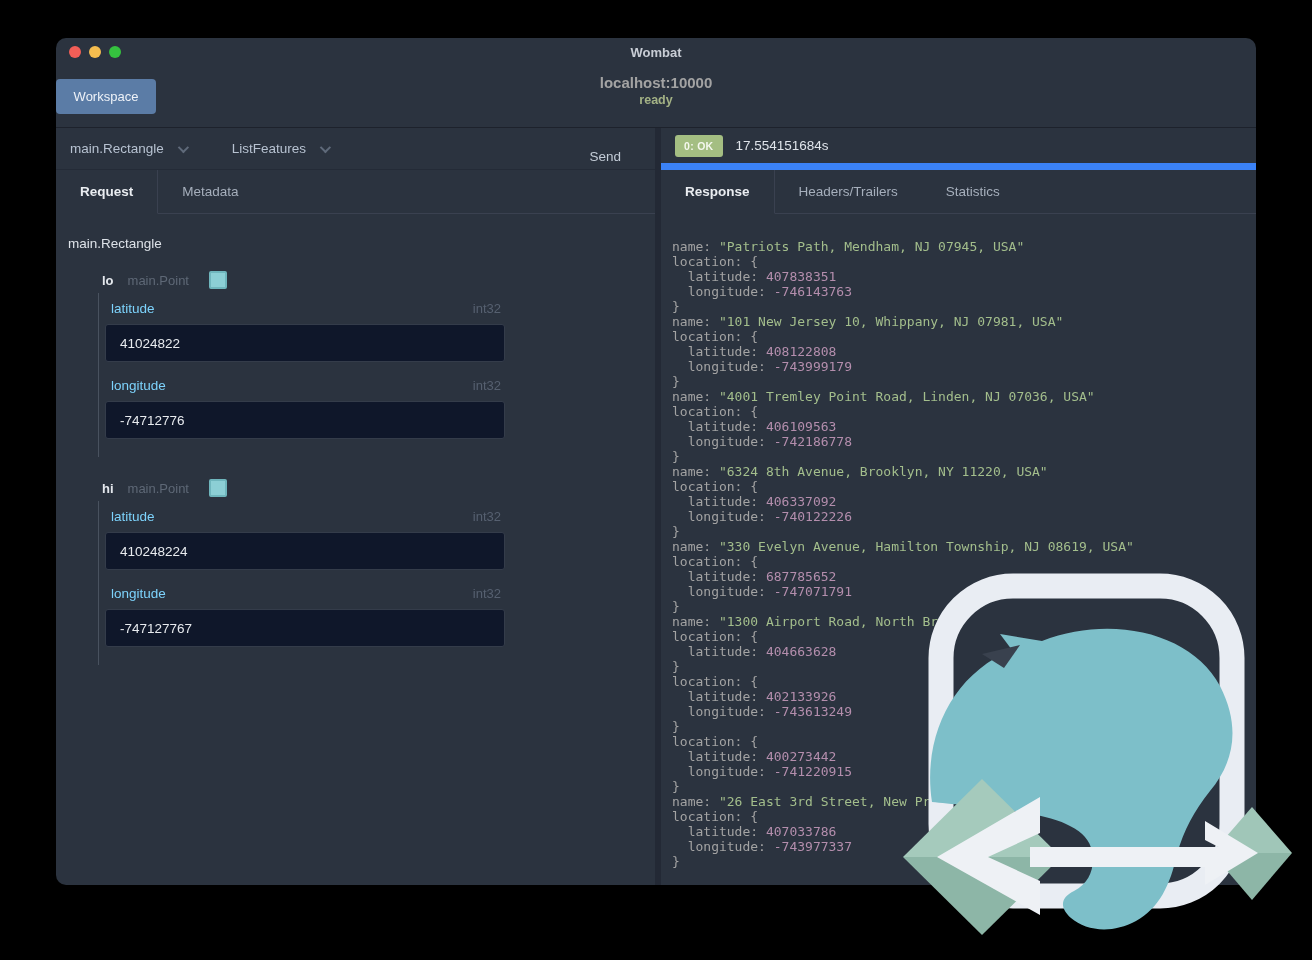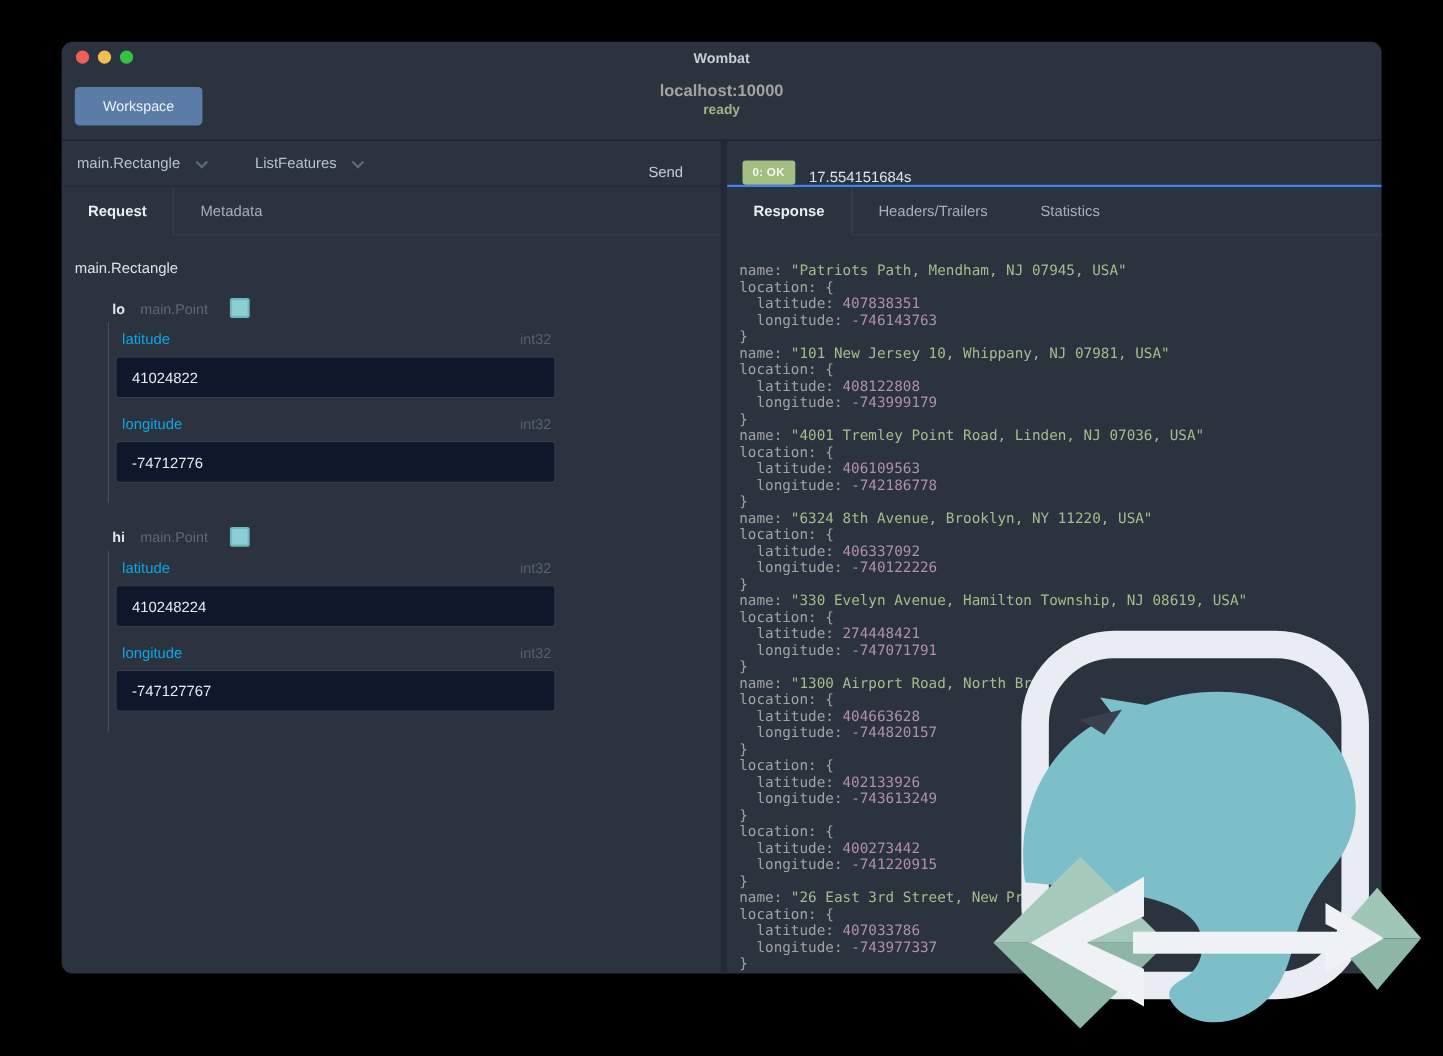--- a/index.html
+++ b/index.html
@@ -16,21 +16,21 @@
   .titlebar { position:relative; height:28px; flex:none; display:flex; align-items:center; justify-content:center; }
   .traffic { position:absolute; left:13px; top:8px; display:flex; gap:8px; }
   .light { width:12px; height:12px; border-radius:50%; }
   .light.red { background:#f25e57; }
   .light.yellow { background:#f5bd4f; }
   .light.green { background:#35c23f; }
   .win-title { font-size:13px; font-weight:bold; color:#c8cdd5; }
 
   
   .header { position:relative; height:62px; flex:none; border-bottom:1px solid #1d222c; }
-  .workspace-btn { position:absolute; left:12px; top:13px; width:116px; height:35px;
+  .workspace-btn { position:absolute; left:0; top:13px; width:100px; height:35px;
                    background:#5b7ca6; border:none; border-radius:4px; color:#eef2f8;
                    font-size:13px; font-family:inherit; cursor:pointer; }
   .conn { position:absolute; left:0; right:0; top:8px; text-align:center; }
   .conn .addr { font-size:15px; font-weight:bold; color:#a3a3a3; }
   .conn .state { font-size:12.5px; font-weight:bold; color:#a3b285; margin-top:2px; }
 
   
   .main { flex:1; display:flex; min-height:0; }
   .panel-left { width:599px; flex:none; display:flex; flex-direction:column; min-height:0; }
   .split { width:6px; flex:none; background:#232935; }
@@ -39,22 +39,22 @@
   
   .method-bar { height:42px; flex:none; display:flex; align-items:center;
                 padding:0 34px 0 14px; border-bottom:1px solid #242b37; }
   .selector { display:flex; align-items:center; gap:12px; color:#b7c2d1; font-size:13.5px; cursor:pointer; }
   .chev { width:8px; height:8px; border-right:2px solid #5f6a7a; border-bottom:2px solid #5f6a7a;
           transform:rotate(45deg) translateY(-2px); margin-left:2px; }
   .selector + .selector { margin-left:46px; }
   .spacer { flex:1; }
   .send-btn { background:none; border:none; color:#c3ccd7; font-size:13.5px; font-family:Liberation Sans, sans-serif; cursor:pointer;margin-top:15px; }
 
-  .status-bar { height:42px; flex:none; display:flex; align-items:flex-end;
-                padding:0 14px; border-bottom:2px solid #3b82f6; }
+  .status-bar { height:42px; flex:none; display:flex; align-items:center;
+                padding:0 14px; border-bottom:7px solid #3b82f6; }
   .ok-badge { background:#a4be82; color:#f5f8ee; font-size:10.5px; font-weight:bold;
               border-radius:3px; padding:5px 9px; letter-spacing:.3px; }
   .duration { margin-left:13px; color:#dfe4ea; font-size:13.5px; }
 
   
   .tab-bar { height:44px; flex:none; display:flex; align-items:stretch; }
   .tab { display:flex; align-items:center; padding:0 24px; font-size:13.5px;
          color:#a6afbc; border-bottom:1px solid #3a4150; cursor:pointer; }
   .tab.active { color:#eaedf1; font-weight:bold; border-bottom:1px solid transparent;
                 border-right:1px solid #3a4150; }
@@ -65,21 +65,21 @@
   .msg-type { color:#dde2e8; font-size:13.5px; margin-bottom:16px; }
   .group { margin-bottom:18px; }
   .group-head { display:flex; align-items:center; margin-left:18px; height:26px; }
   .gname { color:#e4e8ed; font-size:13px; font-weight:bold;padding-left:16px; }
   .gtype { color:#5e6876; font-size:13px; margin-left:14px; }
   .gcheck { width:18px; height:18px; background:#8ccfd5; border:2px solid #6fb6bd;
             border-radius:2px; margin-left:20px; cursor:pointer; }
   .group-body { border-left:1px solid #49525f; margin-left:30px; padding:8px 0 2px 10px; }
   .field { margin-bottom:16px; }
   .field-label-row { display:flex; align-items:center; width:394px; padding:0 2px 8px 2px; }
-  .flabel { color:#0ea5e9; font-size:13.5px; }
+  .flabel { color:#7dd3fc; font-size:13.5px; }
   .ftype { margin-left:auto; color:#566070; font-size:13px; }
   .finput { display:block; width:400px; height:38px; margin-left:-4px;
             background:#0f172a; border:1px solid #343c4a; border-radius:3px;
             color:#e8ebef; font-size:13.5px; font-family:inherit; padding:0 14px; }
 
   
   .response-area { flex:1; overflow:hidden; padding:25px 0 0 11px;
                    font-family:"DejaVu Sans Mono", monospace; font-size:13px; line-height:15px; }
   .code-line { white-space:pre; color:#8798a2; }
   .tok-key { color:#a3a3a3; }
@@ -218,27 +218,26 @@
             <div class="code-line"><span class="tok-key">  latitude: </span><span class="tok-num">406109563</span></div>
             <div class="code-line"><span class="tok-key">  longitude: </span><span class="tok-num">-742186778</span></div>
             <div class="code-line"><span class="tok-key">}</span></div>
             <div class="code-line"><span class="tok-key">name: </span><span class="tok-str">"6324 8th Avenue, Brooklyn, NY 11220, USA"</span></div>
             <div class="code-line"><span class="tok-key">location: {</span></div>
             <div class="code-line"><span class="tok-key">  latitude: </span><span class="tok-num">406337092</span></div>
             <div class="code-line"><span class="tok-key">  longitude: </span><span class="tok-num">-740122226</span></div>
             <div class="code-line"><span class="tok-key">}</span></div>
             <div class="code-line"><span class="tok-key">name: </span><span class="tok-str">"330 Evelyn Avenue, Hamilton Township, NJ 08619, USA"</span></div>
             <div class="code-line"><span class="tok-key">location: {</span></div>
-            <div class="code-line"><span class="tok-key">  latitude: </span><span class="tok-num">274448421</span></div>
+            <div class="code-line"><span class="tok-key">  latitude: </span><span class="tok-num">687785652</span></div>
             <div class="code-line"><span class="tok-key">  longitude: </span><span class="tok-num">-747071791</span></div>
             <div class="code-line"><span class="tok-key">}</span></div>
             <div class="code-line"><span class="tok-key">name: </span><span class="tok-str">"1300 Airport Road, North Br</span></div>
             <div class="code-line"><span class="tok-key">location: {</span></div>
             <div class="code-line"><span class="tok-key">  latitude: </span><span class="tok-num">404663628</span></div>
-            <div class="code-line"><span class="tok-key">  longitude: </span><span class="tok-num">-744820157</span></div>
             <div class="code-line"><span class="tok-key">}</span></div>
             <div class="code-line"><span class="tok-key">location: {</span></div>
             <div class="code-line"><span class="tok-key">  latitude: </span><span class="tok-num">402133926</span></div>
             <div class="code-line"><span class="tok-key">  longitude: </span><span class="tok-num">-743613249</span></div>
             <div class="code-line"><span class="tok-key">}</span></div>
             <div class="code-line"><span class="tok-key">location: {</span></div>
             <div class="code-line"><span class="tok-key">  latitude: </span><span class="tok-num">400273442</span></div>
             <div class="code-line"><span class="tok-key">  longitude: </span><span class="tok-num">-741220915</span></div>
             <div class="code-line"><span class="tok-key">}</span></div>
             <div class="code-line"><span class="tok-key">name: </span><span class="tok-str">"26 East 3rd Street, New Pr</span></div>

